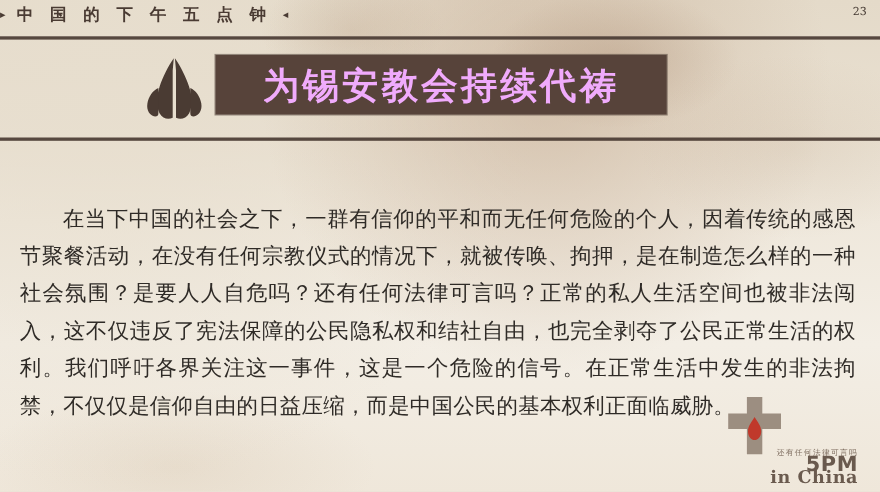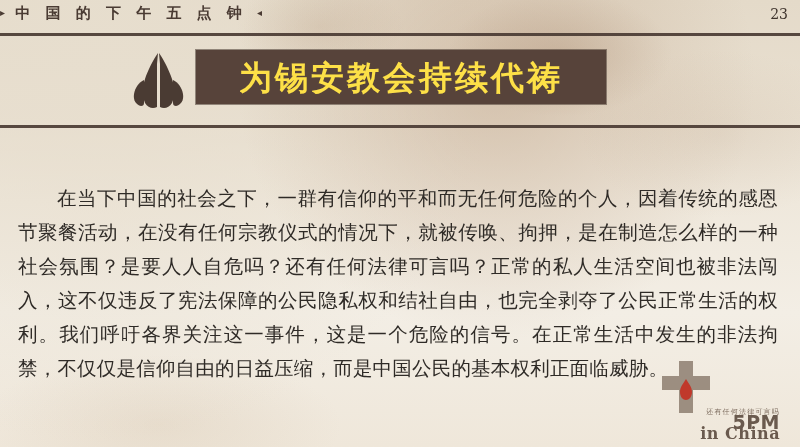--- a/index.html
+++ b/index.html
@@ -68,21 +68,21 @@
   .series-title .tri {
     font-size: 10px;
     letter-spacing: 0;
     vertical-align: 2px;
     color: #4a3b33;
   }
   .page-number {
     position: absolute;
     top: 6px;
     right: 12px;
-    font-size: 14px;
+    font-size: 10px;
     color: #3e332c;
     font-family: "DejaVu Serif", "Liberation Serif", serif;
   }
   
   .hands-icon {
     position: absolute;
     left: 128px;
     top: 48px;
     width: 60px;
     height: 62px;
@@ -94,21 +94,21 @@
     top: 50px;
     width: 410px;
     height: 54px;
     background: #57433a;
     box-shadow: 0 0 0 1px rgba(60,45,38,0.5);
     display: flex;
     align-items: center;
     justify-content: center;
   }
   .title-plaque .title-text {
-    color: #fde047;
+    color: #f0abfc;
     font-size: 33px;
     font-weight: 700;
     letter-spacing: 3px;
     font-family: "DejaVu Sans", "Liberation Sans", sans-serif;
     line-height: 1;
   }
   
   .body-area {
     position: absolute;
     left: 0;

